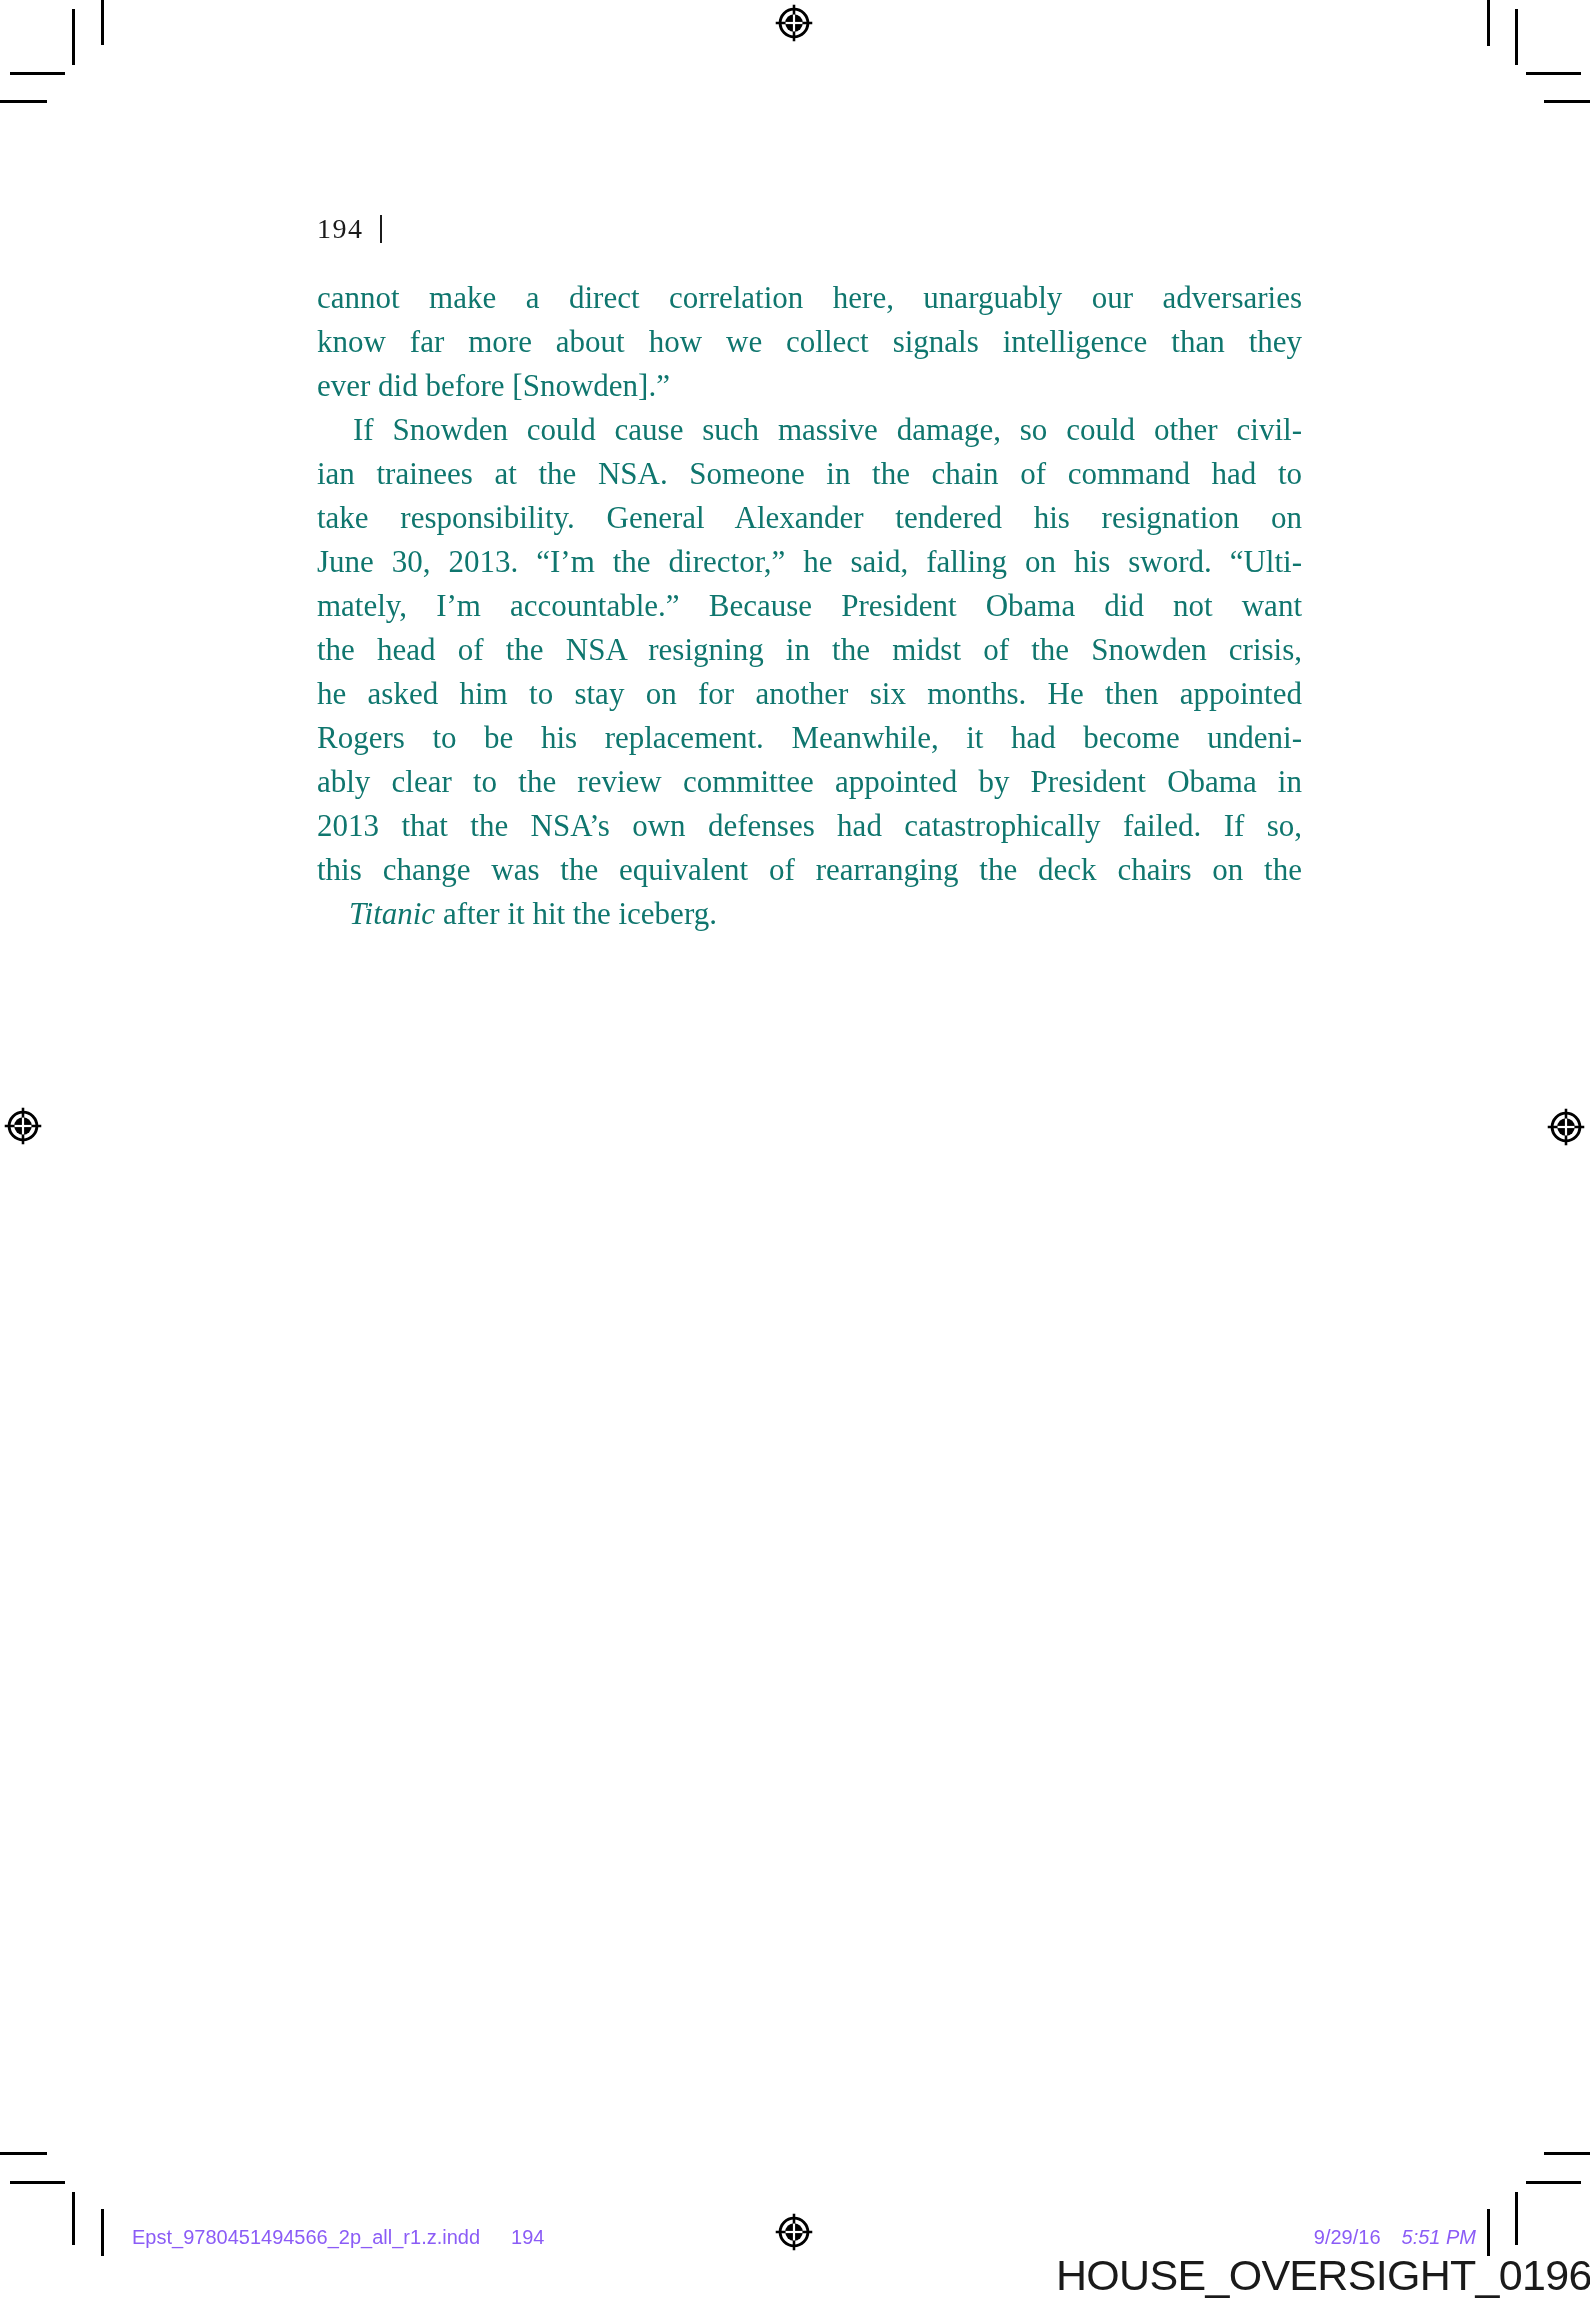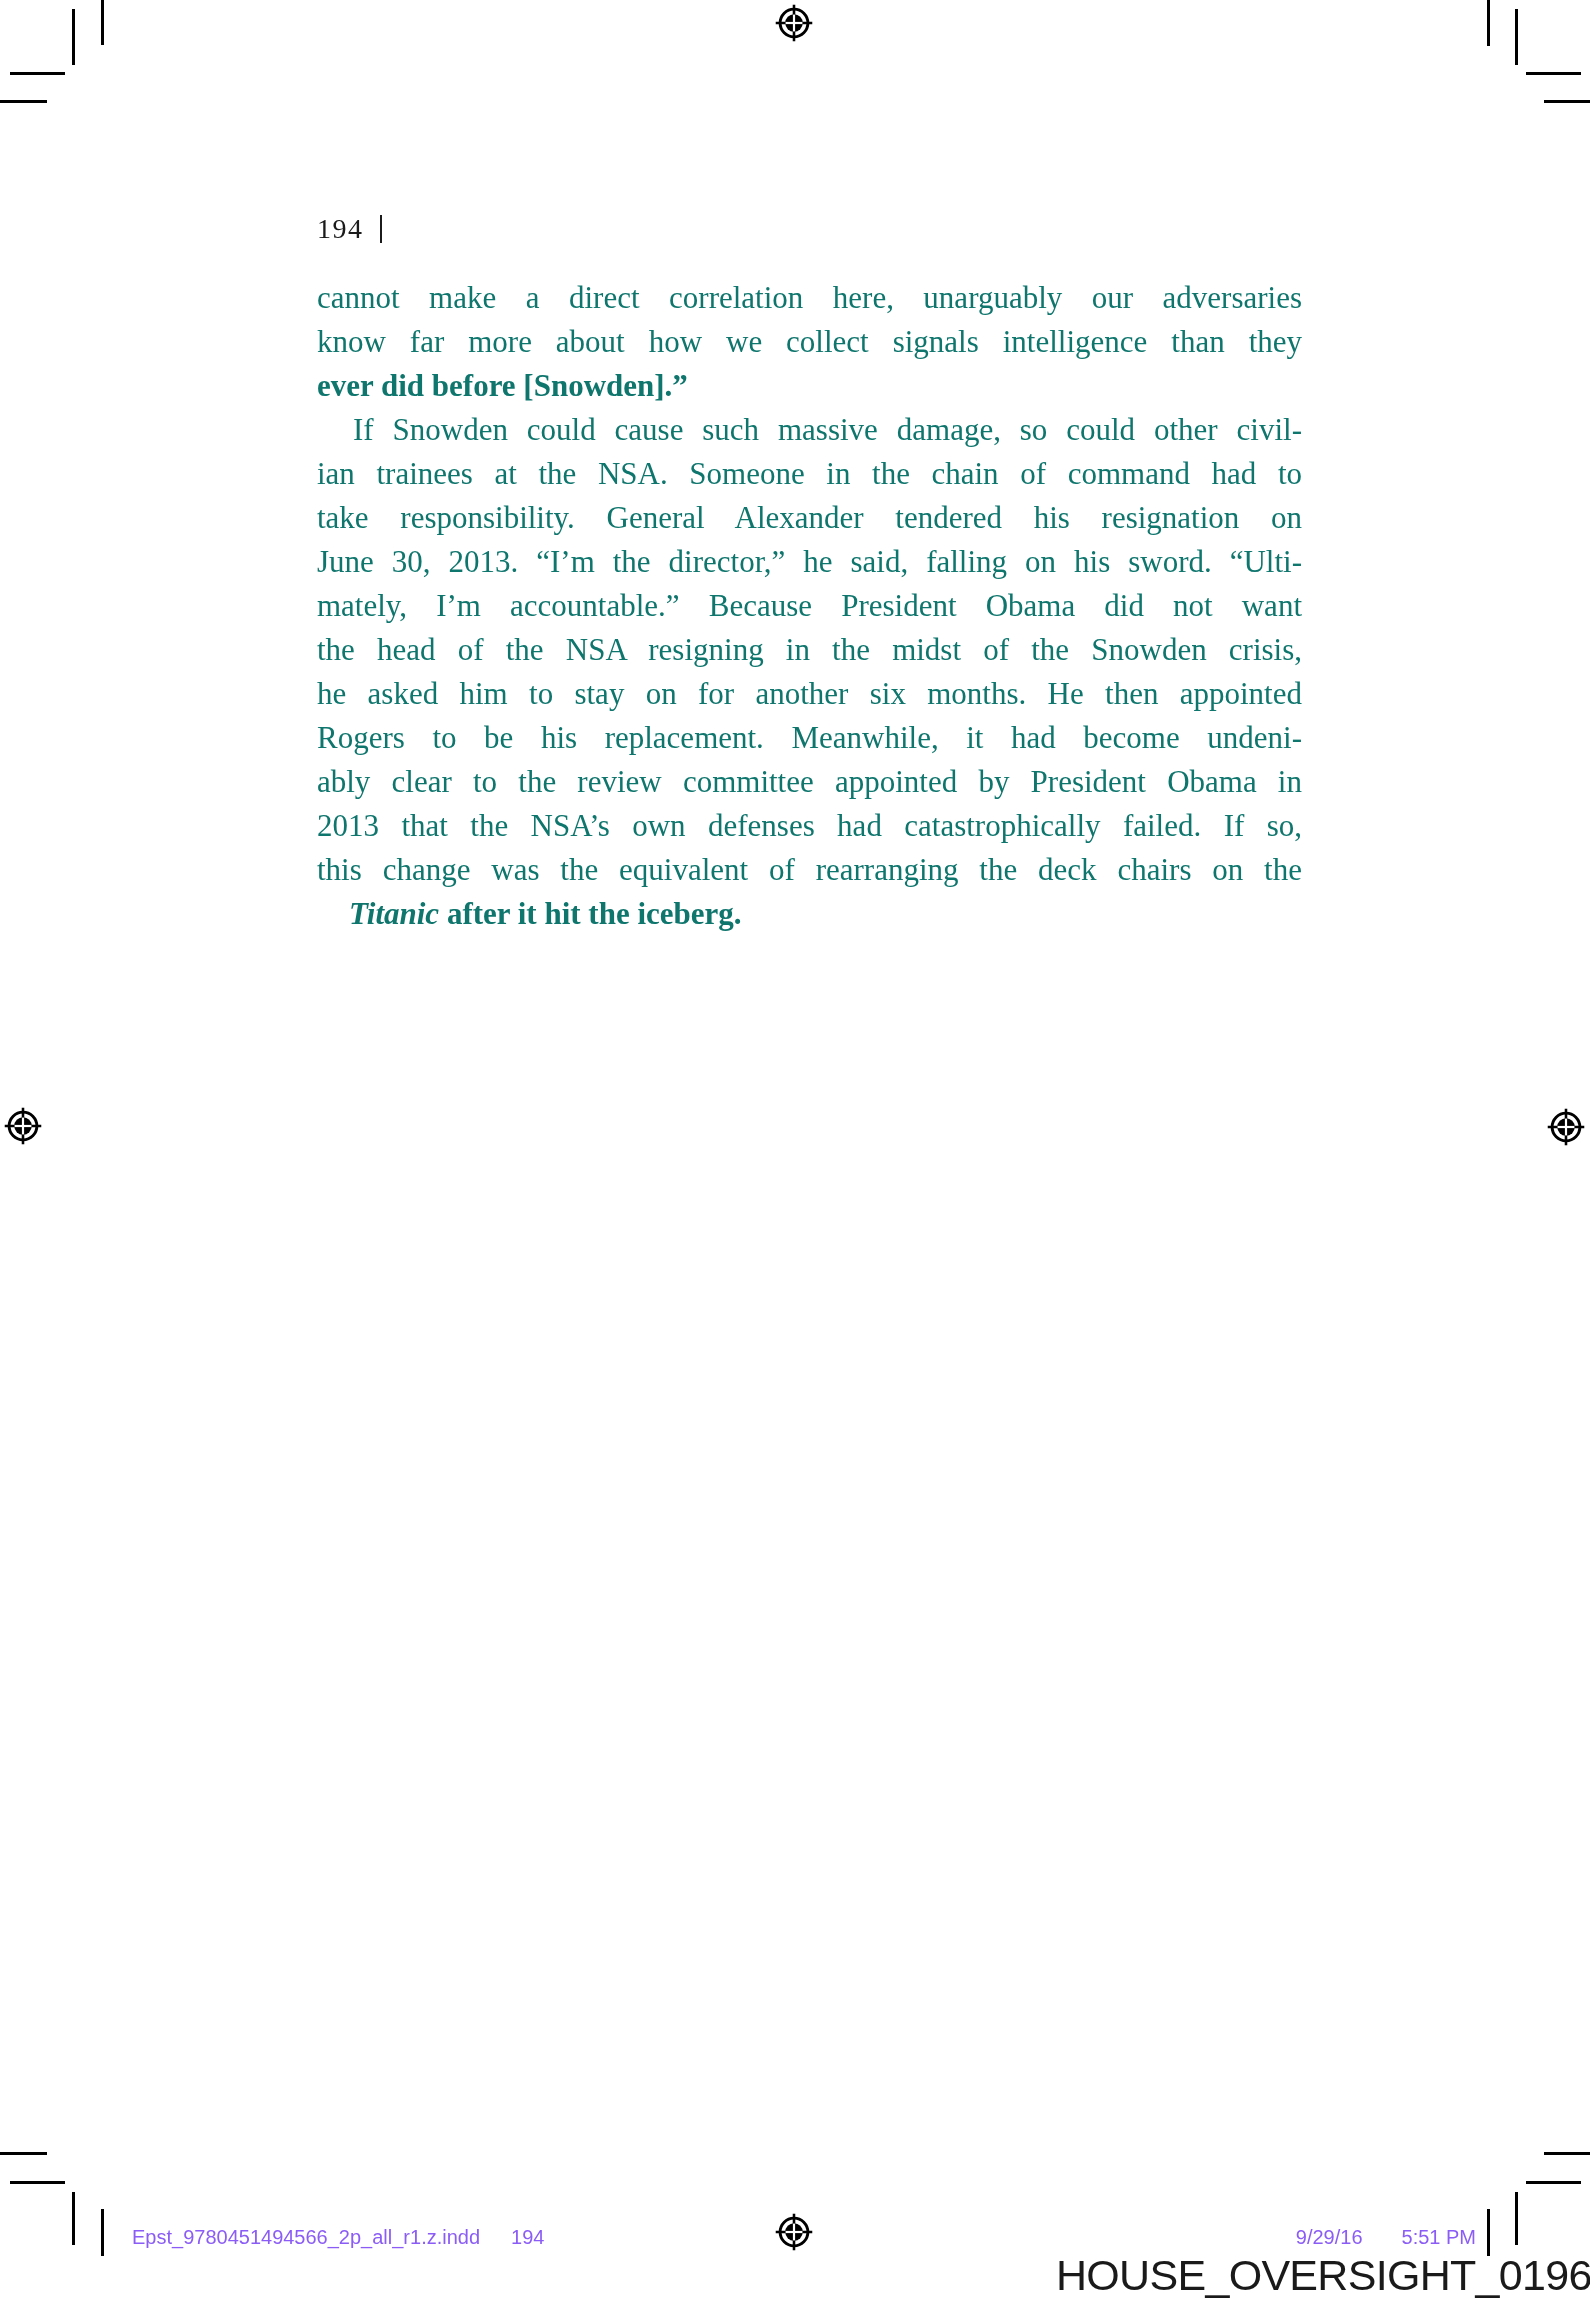--- a/index.html
+++ b/index.html
@@ -33,34 +33,34 @@
   .running-head .title{
     font-size:23px;line-height:33px;
     letter-spacing:6px;word-spacing:9px;
   }
   
   .text-block{
     position:absolute;left:317px;top:276px;width:985px;
     font-size:31px;line-height:44px;color:#0f766e;
   }
   .bl{text-align:justify;text-align-last:justify;}
-  .bl.end{text-align-last:left;font-weight:bold;}
+  .bl.end{text-align-last:left;}
   .bl.ind{text-indent:36px;}
   .italic{font-style:italic;margin-left:32px;}
   
   .slug{
     position:absolute;top:2225px;
     font-family:"Liberation Sans","DejaVu Sans",sans-serif;
     font-size:20px;line-height:24px;color:#8b5cf6;
     white-space:nowrap;
   }
   .slug-left{left:132px;}
   .slug-left .slug-page{margin-left:31px;}
   .slug-right{right:114px;}
-  .slug-right .slug-time{margin-left:39px;}
+  .slug-right .slug-time{margin-left:21px;font-style:italic;}
   
   .bates{
     position:absolute;left:1056px;top:2252px;
     font-family:"Liberation Sans","DejaVu Sans",sans-serif;
     font-size:43px;line-height:47px;color:#1a1a1a;
     letter-spacing:-0.7px;white-space:nowrap;
   }
 </style>
 </head>
 <body>

